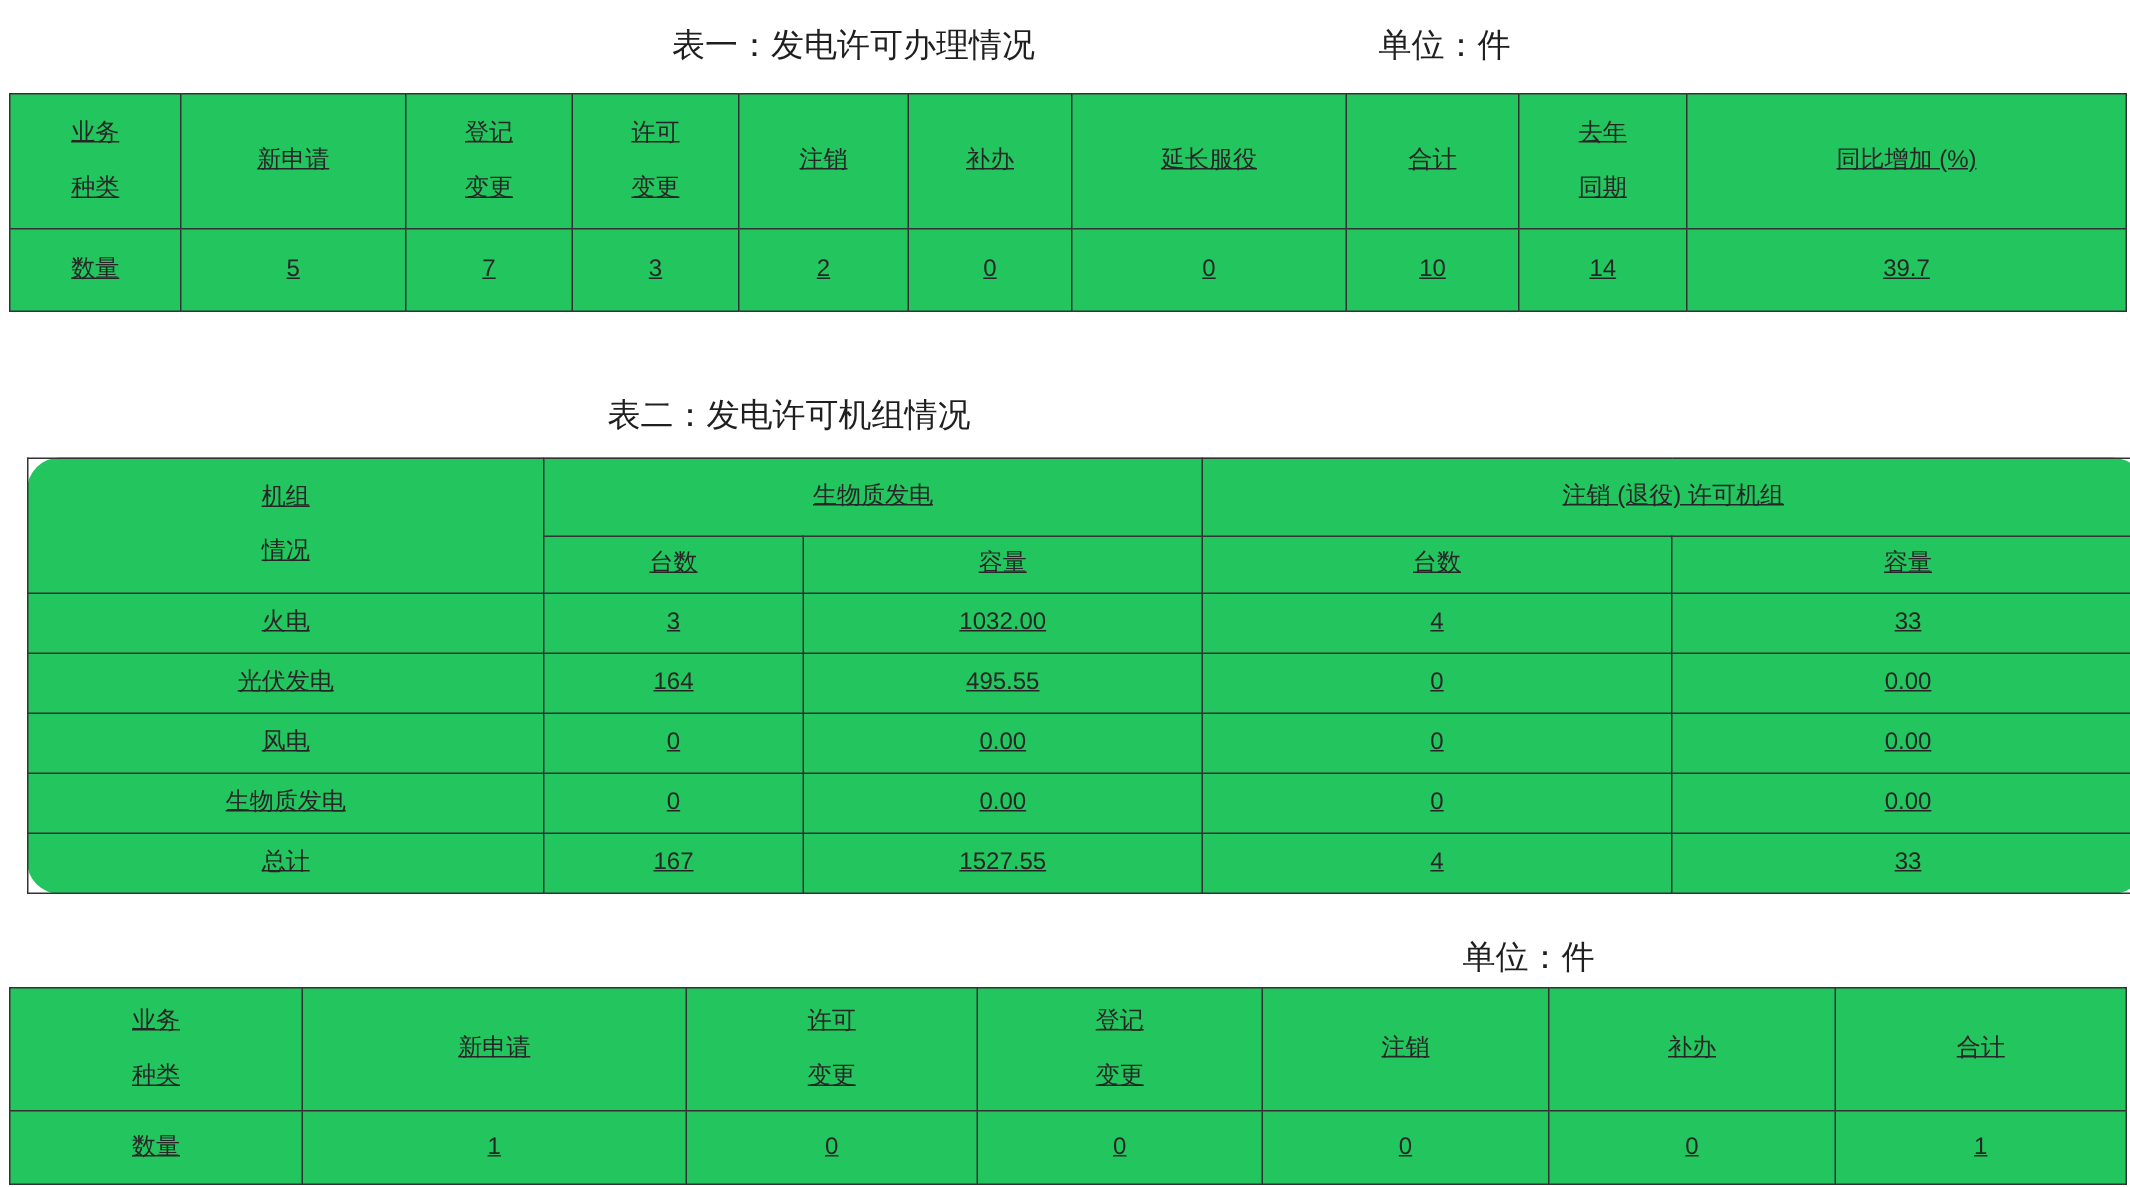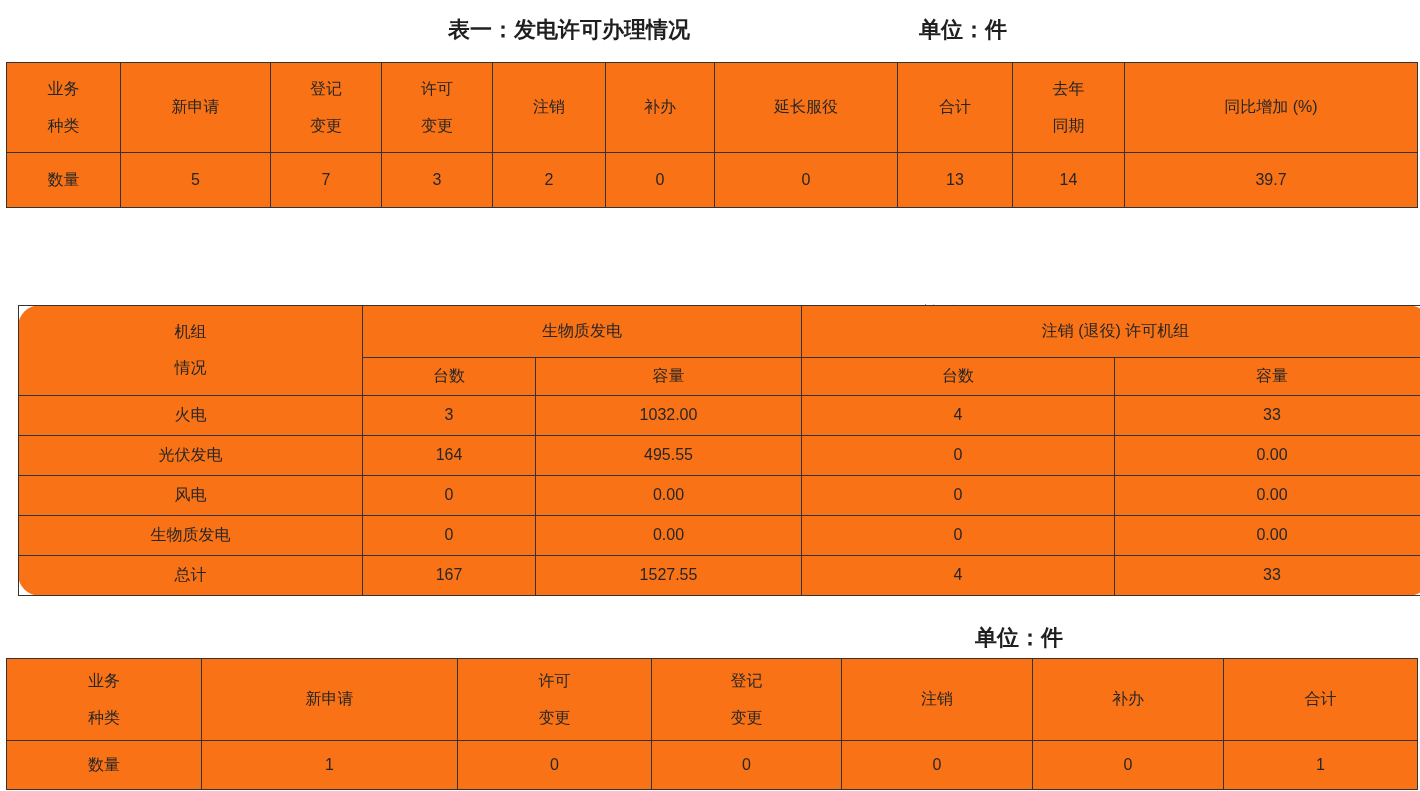--- a/index.html
+++ b/index.html
@@ -12,31 +12,32 @@
   .page {
     position: relative;
     width: 1420px;
     height: 791px;
     background: #ffffff;
     overflow: hidden;
   }
   .title {
     position: absolute;
     font-size: 22px;
-    font-weight: 700;
+    font-weight: 400;
     color: #1f1f1f;
     white-space: nowrap;
     line-height: 1.2;
   }
   table.tbl {
     position: absolute;
     border-collapse: collapse;
     table-layout: fixed;
     width: 1411px;
-    background: #f97316;
+    background: #22c55e;
+    text-decoration: underline;
   }
   table.tbl th, table.tbl td {
     border: 1px solid #333333;
     text-align: center;
     vertical-align: middle;
     font-size: 16px;
     font-weight: 400;
     color: #262626;
     white-space: pre-line;
     padding: 0 2px;
@@ -101,27 +102,28 @@
         <th>同比增加 (%)</th>
       </tr>
       <tr class="drow">
         <td>数量</td>
         <td>5</td>
         <td>7</td>
         <td>3</td>
         <td>2</td>
         <td>0</td>
         <td>0</td>
-        <td>13</td>
+        <td>10</td>
         <td>14</td>
         <td>39.7</td>
       </tr>
     </tbody>
   </table>
 
+  <span class="title" style="top:264px; left:405px;">表二：发电许可机组情况</span>
   <span class="title" style="top:264px; left:919px;margin-top:39px;">单位：MW</span>
 
   <table class="tbl" id="t2">
     <colgroup>
       <col style="width:344px">
         <col style="width:173px">
         <col style="width:266px">
         <col style="width:313px">
         <col style="width:315px">
     </colgroup>

